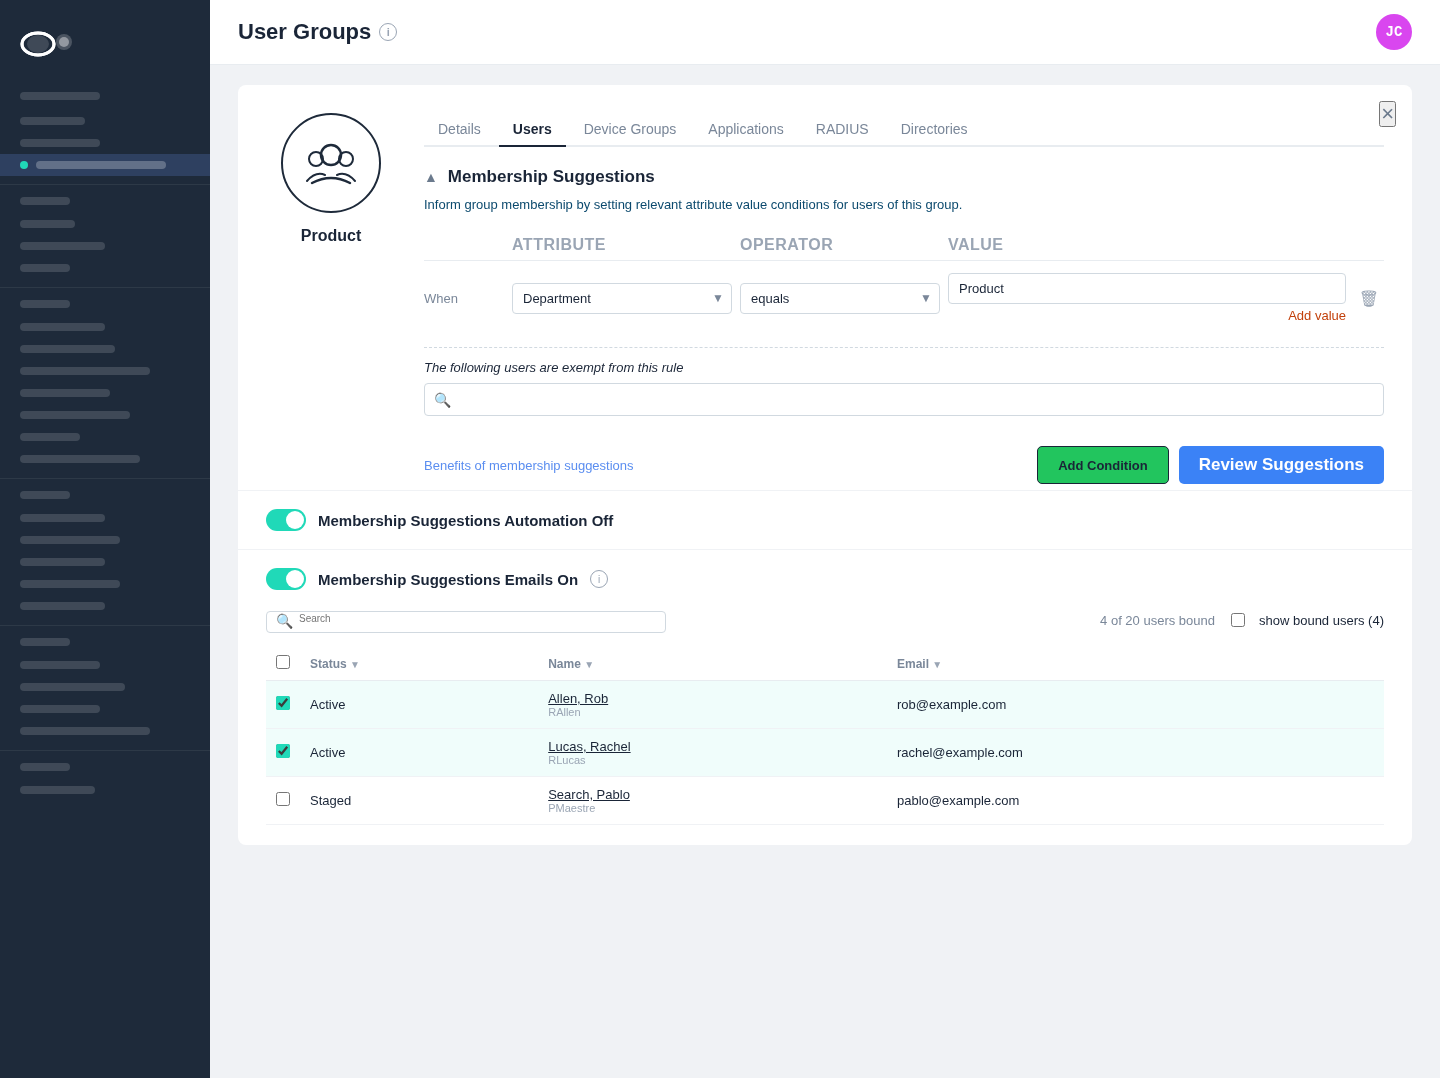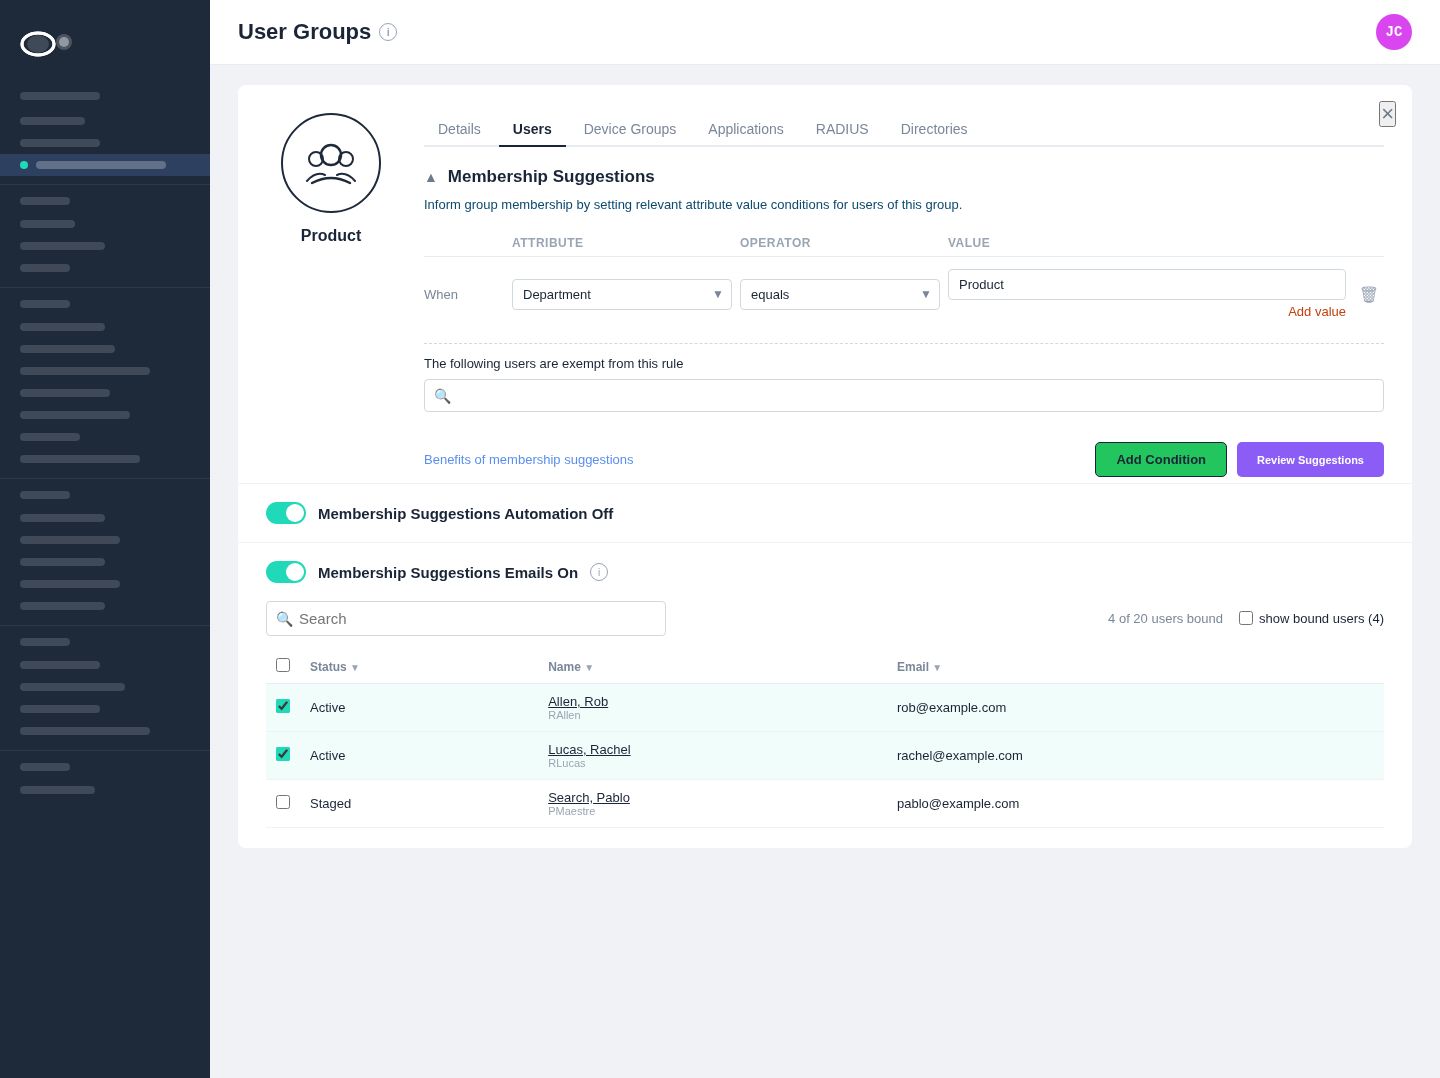--- a/index.html
+++ b/index.html
@@ -181,21 +181,21 @@
     }
     .chevron-icon { cursor: pointer; color: #6b7a8d; font-size: 14px; }
 
     
     .attr-table-header {
       display: grid;
       grid-template-columns: 80px 220px 200px 1fr;
       gap: 8px;
       padding: 6px 0;
       border-bottom: 1px solid #e8ecf0;
-      font-size: 12px;
+      font-size: 16px;
       color: #9aa5b4;
       font-weight: 600;
       text-transform: uppercase;
       letter-spacing: 0.5px;
     }
     .attr-table-row {
       display: grid;
       grid-template-columns: 80px 220px 200px 1fr 30px;
       gap: 8px;
       align-items: center;
@@ -270,20 +270,21 @@
       background: none;
       border: none;
       padding: 0;
     }
 
     
     .exempt-label {
       font-size: 13px;
       color: #1a2537;
       margin-bottom: 8px;
+      font-style: italic;
     }
     .search-input-wrapper {
       position: relative;
       display: flex;
       align-items: center;
     }
     .search-icon-inner {
       position: absolute;
       left: 10px;
       color: #9aa5b4;
@@ -319,22 +320,22 @@
       background: #22c55e;
       font-size: 13px;
       font-weight: 600;
       color: #1a2537;
       cursor: pointer;
     }
     .btn-primary {
       padding: 9px 20px;
       border: none;
       border-radius: 5px;
-      background: #8b5cf6;
-      font-size: 11px;
+      background: #3b82f6;
+      font-size: 17px;
       font-weight: 600;
       color: #fff;
       cursor: pointer;
     }
 
     
     .toggle-row {
       display: flex;
       align-items: center;
       gap: 12px;
@@ -396,34 +397,34 @@
       position: absolute;
       left: 10px; top: 50%;
       transform: translateY(-50%);
       color: #9aa5b4;
       font-size: 14px;
     }
     .members-search input {
       width: 100%;
       border: 1px solid #d1d9e0;
       border-radius: 4px;
-      padding: 8px 10px 8px 32px;
-      font-size: 15px;
+      padding: 1px 10px 8px 32px;
+      font-size: 10px;
       color: #1a2537;
       outline: none;
     }
     .bound-info {
       font-size: 13px;
       color: #7a8799;
       flex: 1;
       text-align: right;
     }
     .show-bound {
       display: flex;
-      gap: 6px;
+      gap: 14px;
       font-size: 13px;
       color: #1a2537;
       cursor: pointer;
     }
     .show-bound input[type=checkbox] { cursor: pointer; }
 
     
     .members-table { width: 100%; border-collapse: collapse; }
     .members-table th {
       text-align: left;

